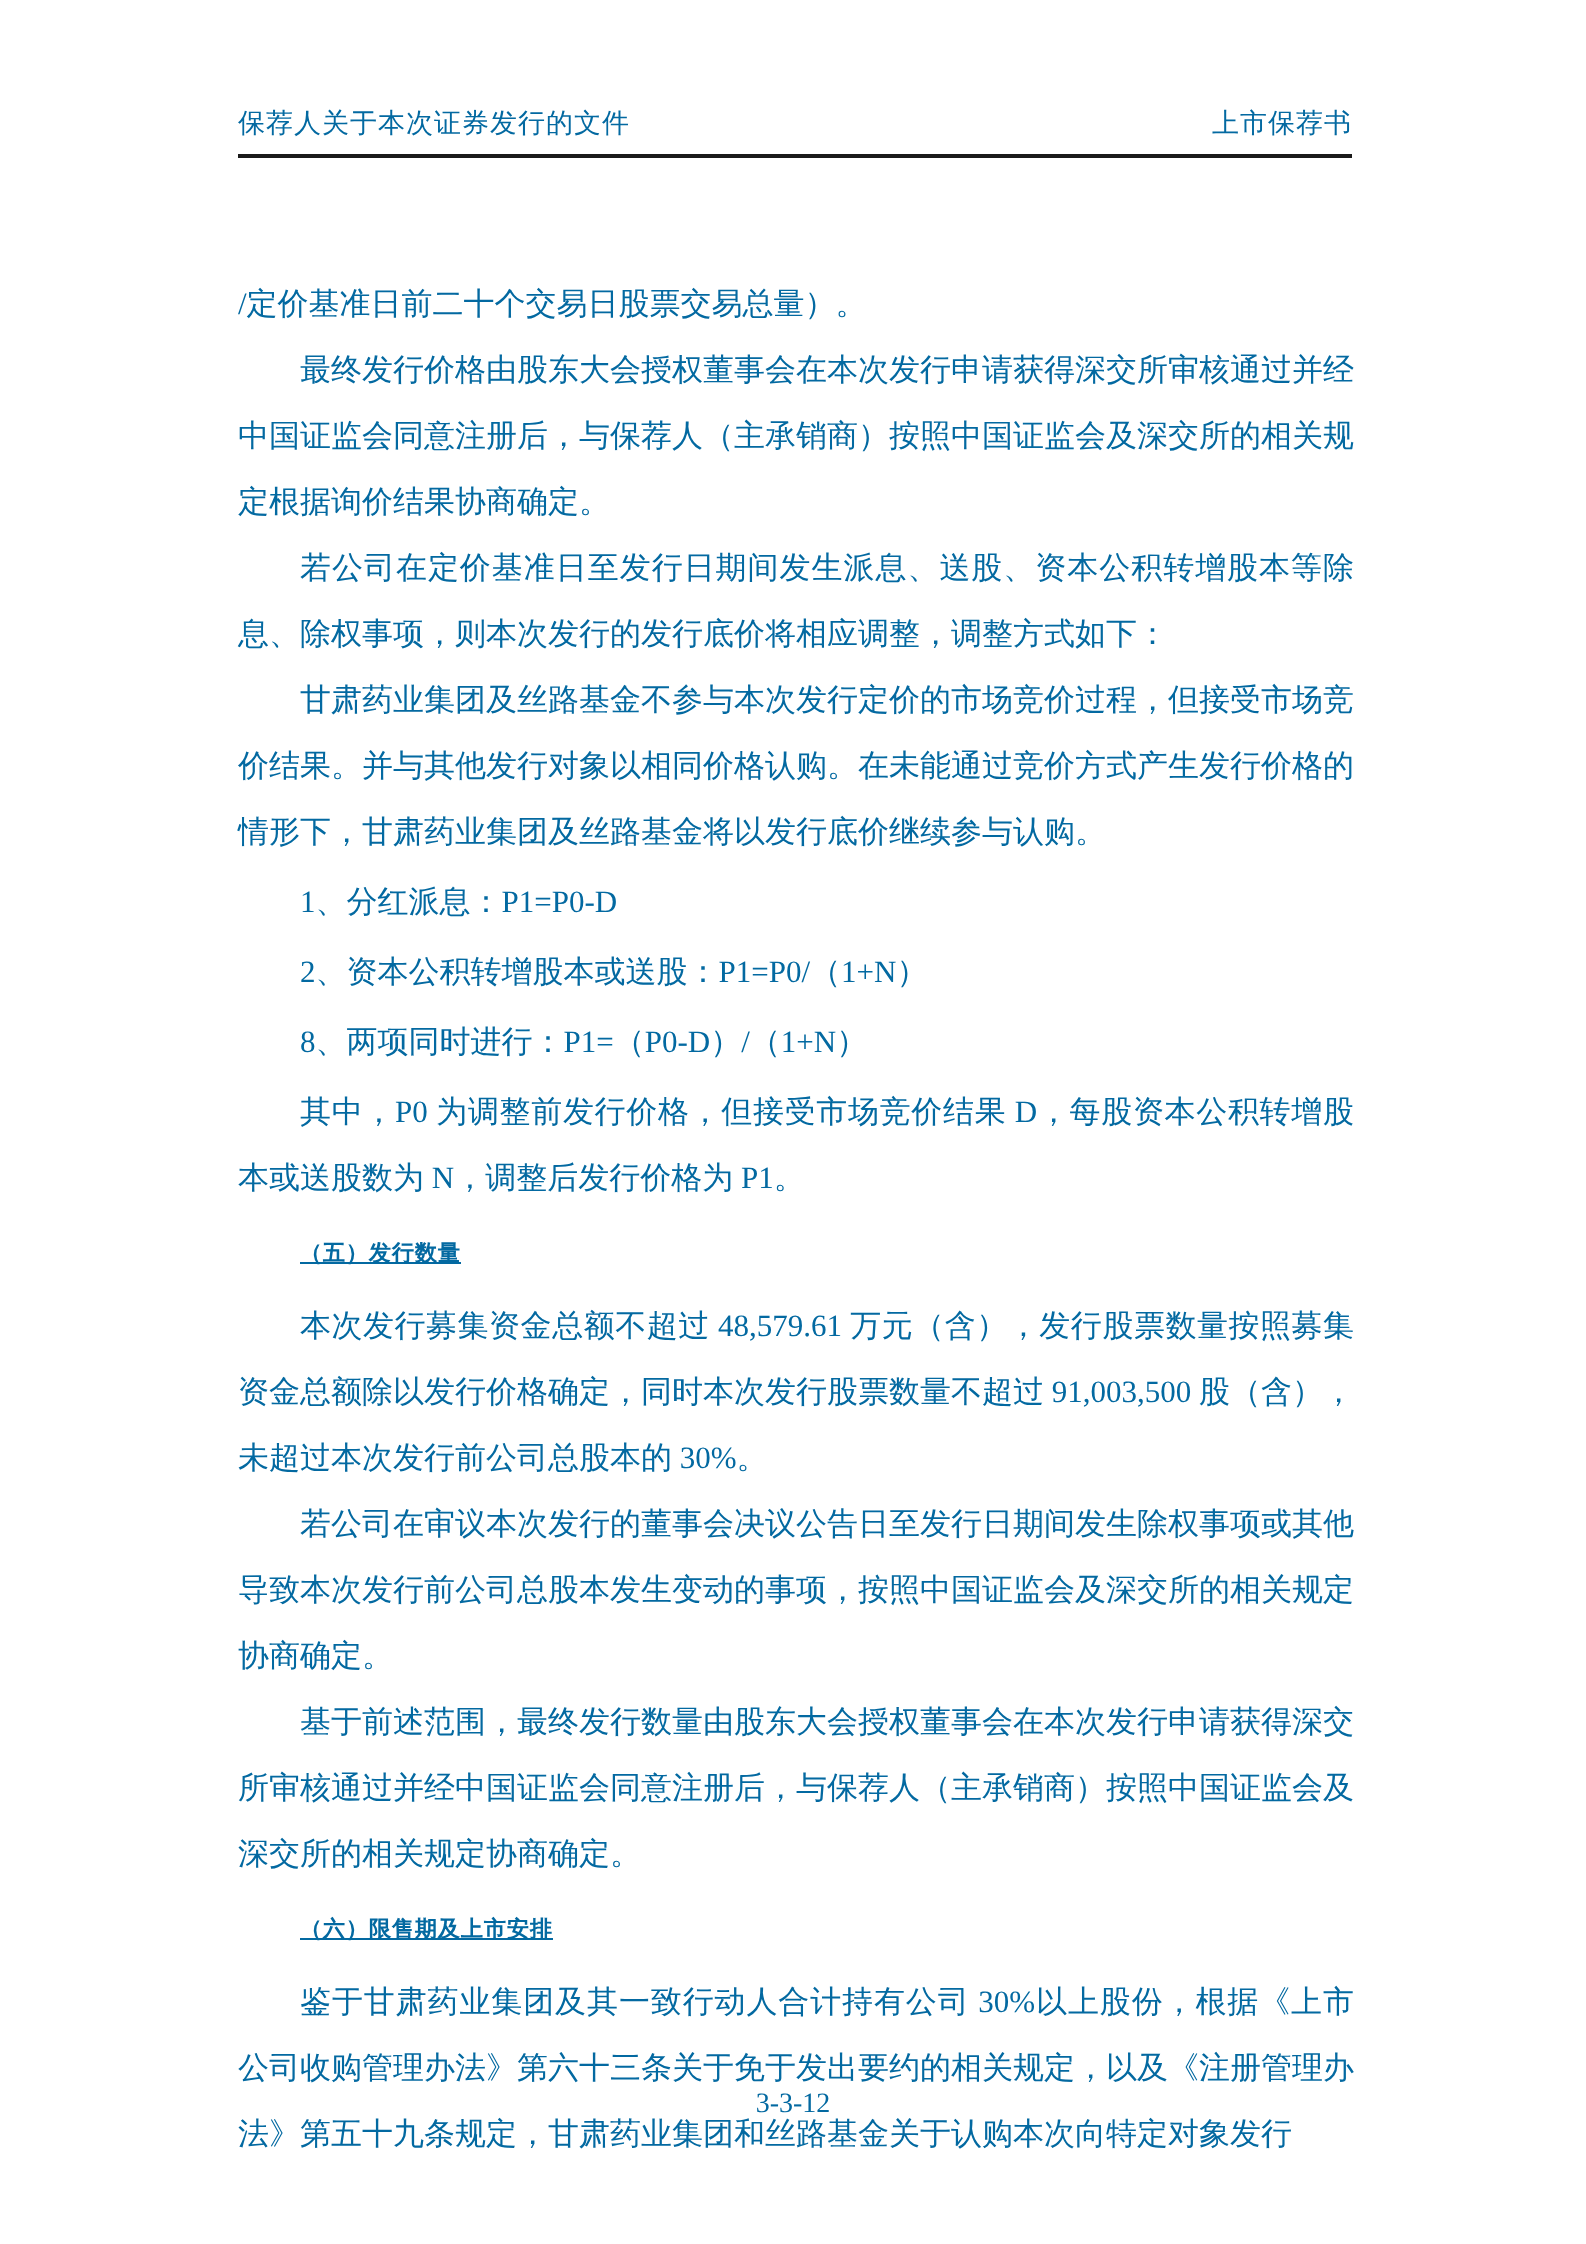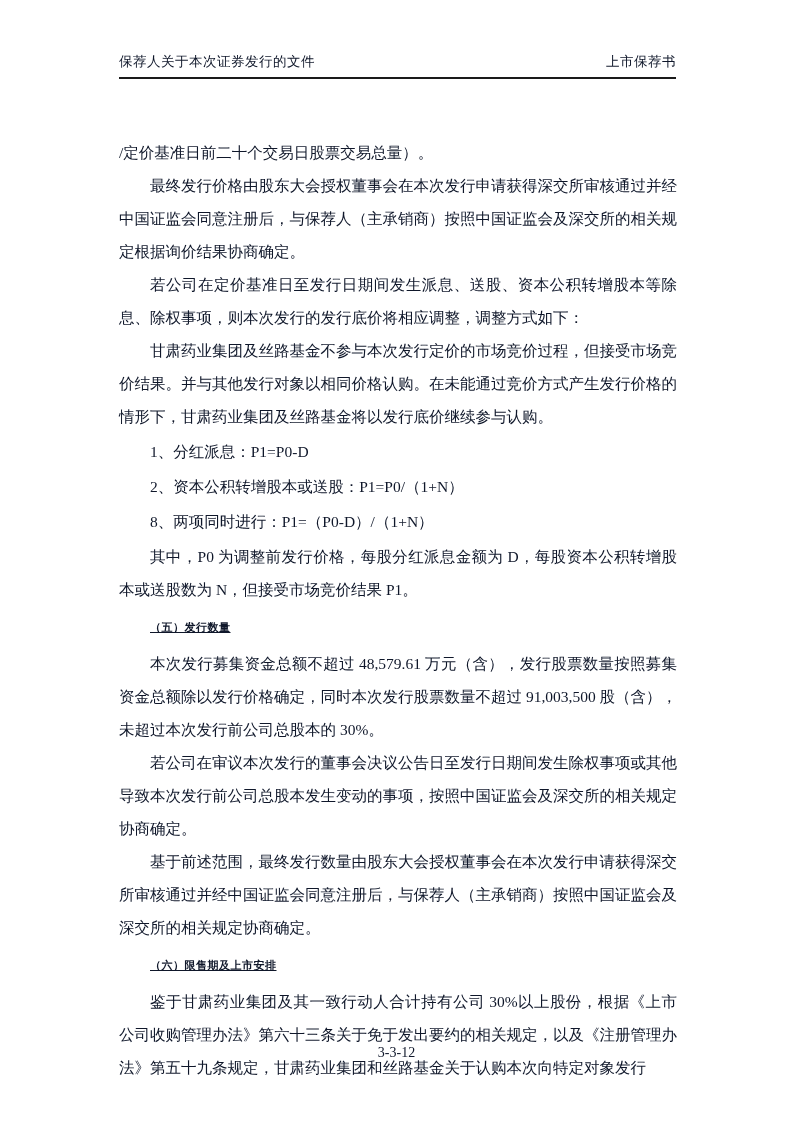--- a/index.html
+++ b/index.html
@@ -3,21 +3,21 @@
 <meta charset="utf-8">
 <style>
   * { margin: 0; padding: 0; box-sizing: border-box; }
   html, body { background: #888; }
   .page {
     position: relative;
     width: 793px;
     height: 1122px;
     margin: 0 auto;
     background: #ffffff;
-    color: #0f172a;
+    color: #0369a1;
     font-family: "Liberation Serif", "DejaVu Serif", serif;
     overflow: hidden;
   }
   .page-header {
     position: absolute;
     top: 52px;
     left: 119px;
     right: 117px;
     display: flex;
     justify-content: space-between;
@@ -81,21 +81,21 @@
   </div>
 
   <div class="content">
     <p class="para-noindent">/定价基准日前二十个交易日股票交易总量）。</p>
     <p class="para">最终发行价格由股东大会授权董事会在本次发行申请获得深交所审核通过并经中国证监会同意注册后，与保荐人（主承销商）按照中国证监会及深交所的相关规定根据询价结果协商确定。</p>
     <p class="para">若公司在定价基准日至发行日期间发生派息、送股、资本公积转增股本等除息、除权事项，则本次发行的发行底价将相应调整，调整方式如下：</p>
     <p class="para">甘肃药业集团及丝路基金不参与本次发行定价的市场竞价过程，但接受市场竞价结果。并与其他发行对象以相同价格认购。在未能通过竞价方式产生发行价格的情形下，甘肃药业集团及丝路基金将以发行底价继续参与认购。</p>
     <p class="formula">1、分红派息：P1=P0-D</p>
     <p class="formula">2、资本公积转增股本或送股：P1=P0/（1+N）</p>
     <p class="formula">8、两项同时进行：P1=（P0-D）/（1+N）</p>
-    <p class="para">其中，P0 为调整前发行价格，每股分红派息金额为 D，每股资本公积转增股本或送股数为 N，但接受市场竞价结果 P1。</p>
+    <p class="para">其中，P0 为调整前发行价格，但接受市场竞价结果 D，每股资本公积转增股本或送股数为 N，调整后发行价格为 P1。</p>
     <h3 class="heading">（五）发行数量</h3>
     <p class="para">本次发行募集资金总额不超过 48,579.61 万元（含），发行股票数量按照募集资金总额除以发行价格确定，同时本次发行股票数量不超过 91,003,500 股（含），未超过本次发行前公司总股本的 30%。</p>
     <p class="para">若公司在审议本次发行的董事会决议公告日至发行日期间发生除权事项或其他导致本次发行前公司总股本发生变动的事项，按照中国证监会及深交所的相关规定协商确定。</p>
     <p class="para">基于前述范围，最终发行数量由股东大会授权董事会在本次发行申请获得深交所审核通过并经中国证监会同意注册后，与保荐人（主承销商）按照中国证监会及深交所的相关规定协商确定。</p>
     <h3 class="heading">（六）限售期及上市安排</h3>
     <p class="para">鉴于甘肃药业集团及其一致行动人合计持有公司 30%以上股份，根据《上市公司收购管理办法》第六十三条关于免于发出要约的相关规定，以及《注册管理办法》第五十九条规定，甘肃药业集团和丝路基金关于认购本次向特定对象发行</p>
   </div>
 
   <div class="page-footer">
     <span>3-3-12</span>

